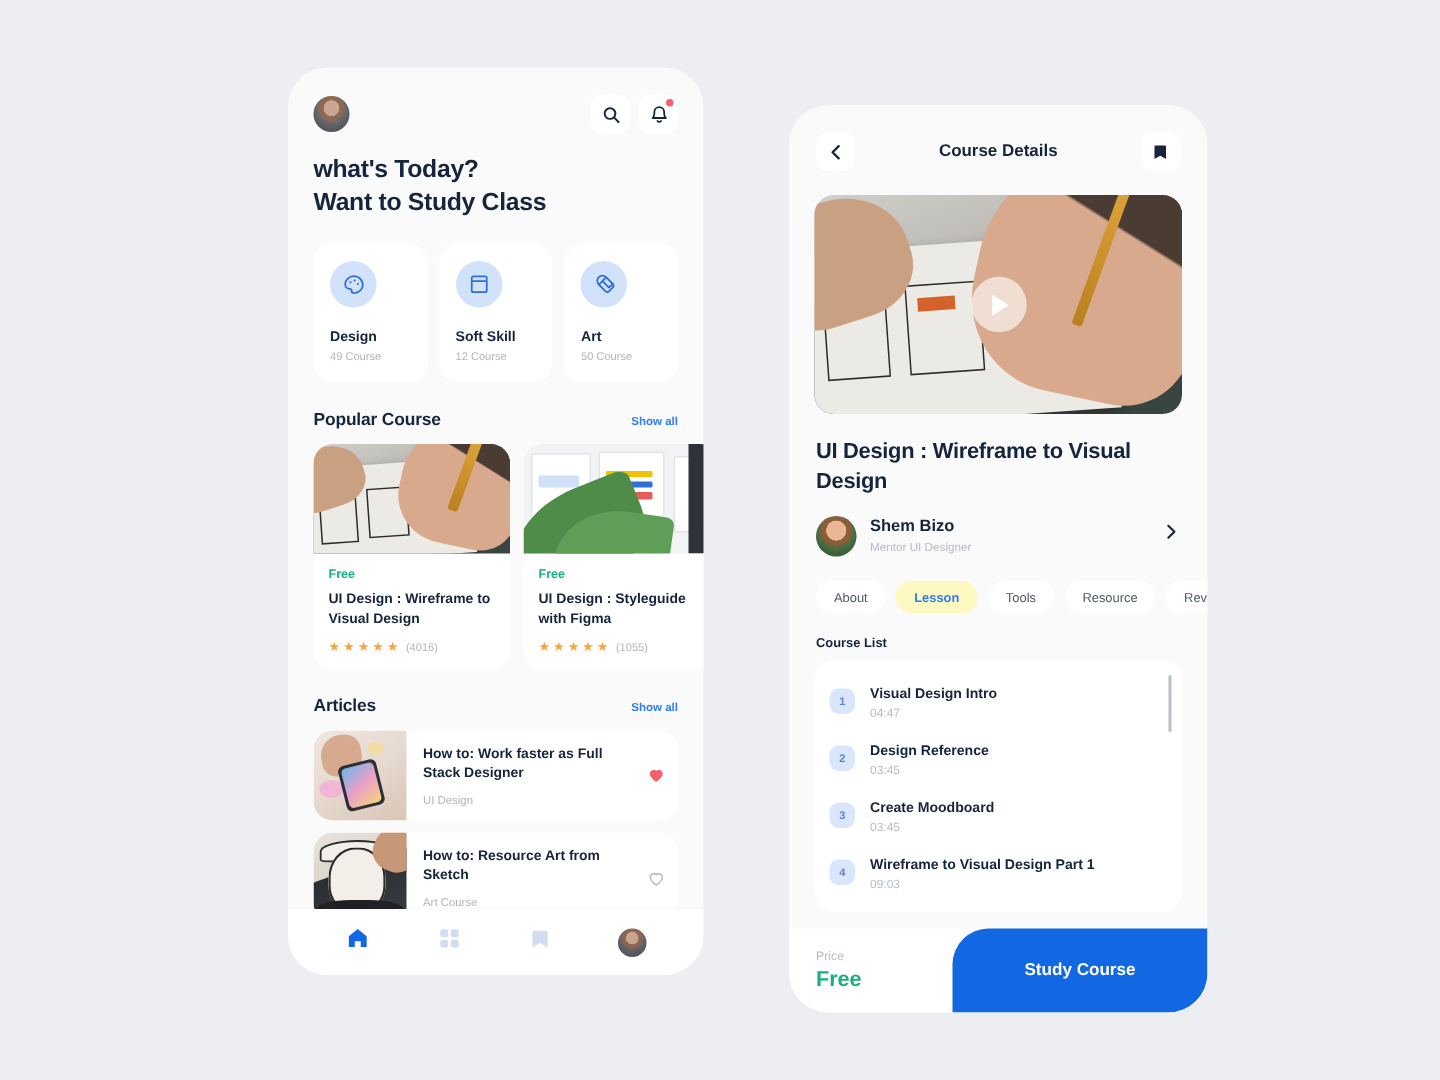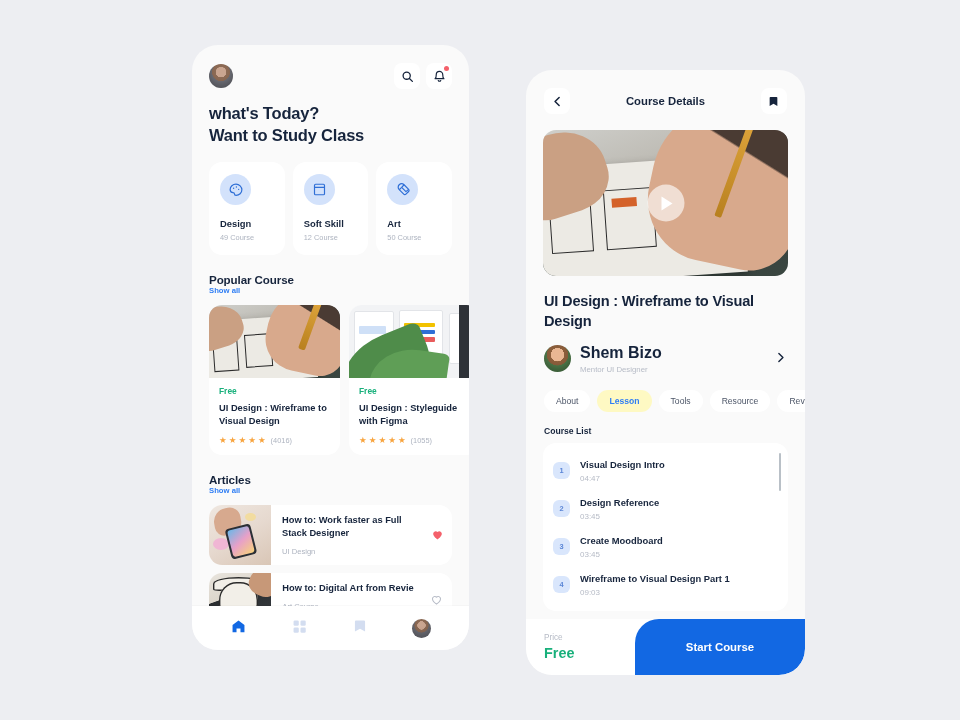--- a/index.html
+++ b/index.html
@@ -61,21 +61,20 @@
     width: 31px; height: 31px; border-radius: 50%;
     background: #d3e2fb; display: flex; align-items: center; justify-content: center;
   }
   .cat-name { margin-top: 13px; font-size: 9.4px; font-weight: 700; color: #16243c; }
   .cat-sub { margin-top: 4px; font-size: 7.4px; color: #aeb4c0; }
 
   
   .sec-head {
     display: flex; align-items: baseline; justify-content: space-between;
     margin-top: 18px;
-    flex-direction: column;
   }
   .sec-title { font-size: 11.6px; font-weight: 700; color: #16243c; letter-spacing: -.1px; }
   .sec-link { font-size: 7.7px; color: #2f7ef4; font-weight: 600; }
 
   
   .courses { display: flex; gap: 9px; margin-top: 10px; }
   .course {
     flex: none; width: 131px;
     background: #fff; border-radius: 13px; overflow: hidden;
   }
@@ -220,21 +219,21 @@
     line-height: 1.36; letter-spacing: -.2px;
   }
   .mentor {
     margin: 12px 18px 0 18px;
     display: flex; align-items: center; gap: 9px;
   }
   .mentor .avatar {
     width: 27px; height: 27px;
     background: radial-gradient(circle at 50% 36%, #e9b793 0 30%, #8d5f3c 31% 48%, #4e7a4a 50% 100%);
   }
-  .mentor-name { font-size: 16px; font-weight: 700; color: #16243c; }
+  .mentor-name { font-size: 11px; font-weight: 700; color: #16243c; }
   .mentor-role { font-size: 7.8px; color: #b6bbc6; margin-top: 3px; }
 
   .tabs {
     display: flex; gap: 7px; margin: 16px 0 0 18px;
     overflow: hidden; white-space: nowrap;
   }
   .tab {
     flex: none; padding: 6px 12px; border-radius: 11px;
     background: #fff; font-size: 8.6px; color: #4d5668; font-weight: 500;
   }
@@ -431,21 +430,21 @@
         </div>
 
         <div class="article">
           <div class="art-img ph-sketchart">
             <div class="hat"></div>
             <div class="face"></div>
             <div class="suit"></div>
             <div class="hnd"></div>
           </div>
           <div class="art-body">
-            <div class="art-title">How to: Digital Art from Revie</div>
+            <div class="art-title">How to: Resource Art from Sketch</div>
             <div class="art-sub">Art Course</div>
           </div>
           <div class="art-heart">
             <svg width="13" height="13" viewBox="0 0 24 24" fill="none" stroke="#b6bbc6" stroke-width="1.9">
               <path d="M12 20.4s-7.4-4.8-7.4-9.8a4.3 4.3 0 0 1 7.4-2.9 4.3 4.3 0 0 1 7.4 2.9c0 5-7.4 9.8-7.4 9.8z"></path>
             </svg>
           </div>
         </div>
       </div>
     </div>
@@ -561,17 +560,17 @@
         
       </div>
       <div class="scrollbar"></div>
     </div>
 
     <div class="bottombar">
       <div>
         <div class="price-label">Price</div>
         <div class="price-val">Free</div>
       </div>
-      <div class="cta">Start Course</div>
+      <div class="cta">Study Course</div>
     </div>
   </div>
 
 </div>
 
 </body></html>

